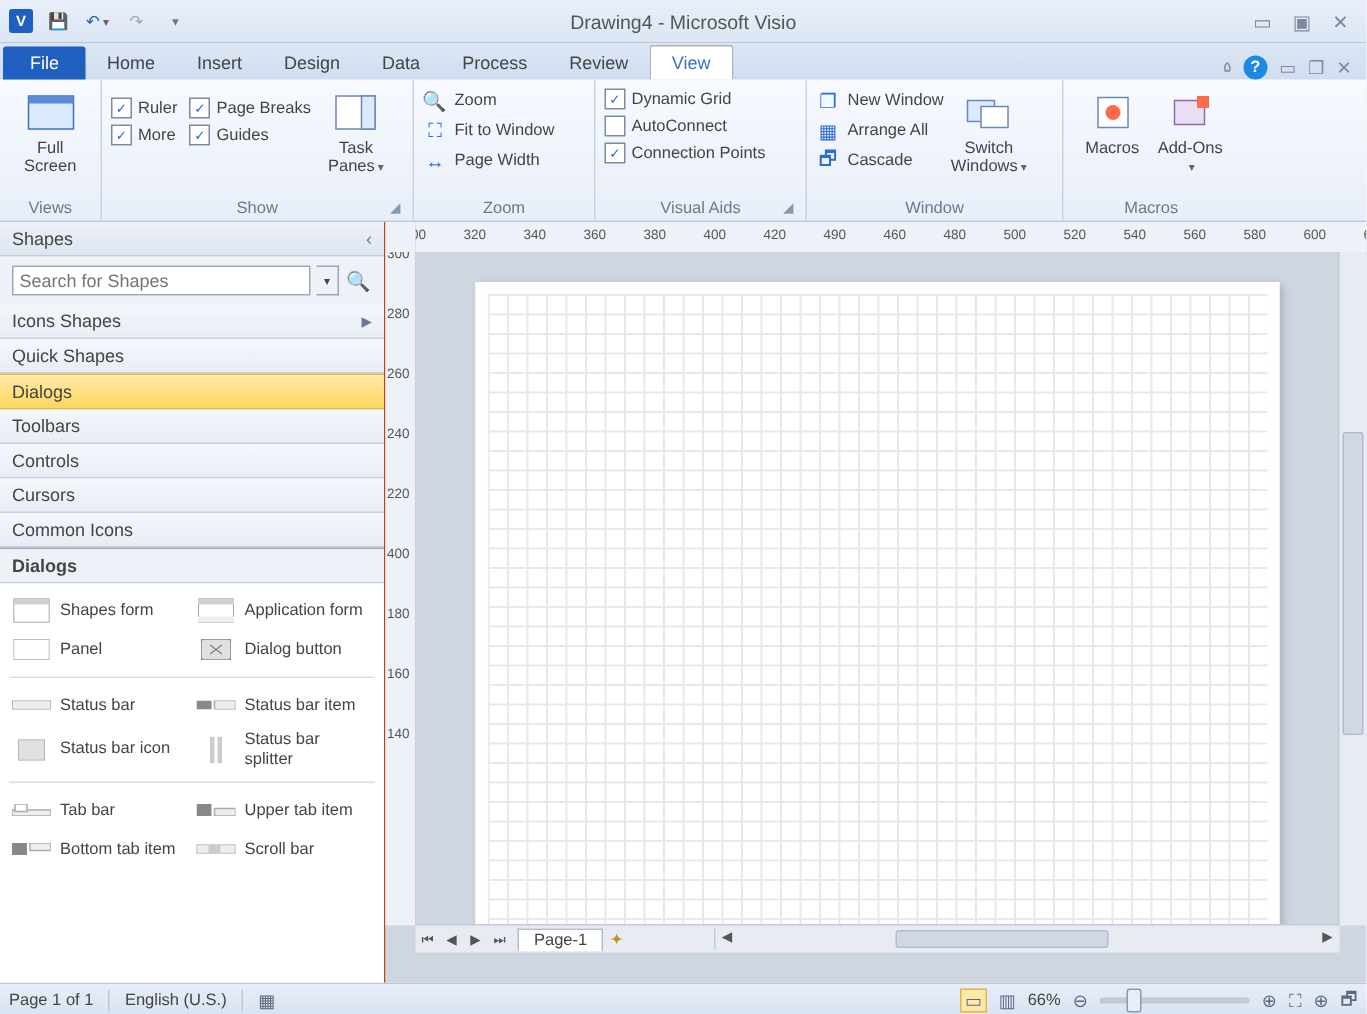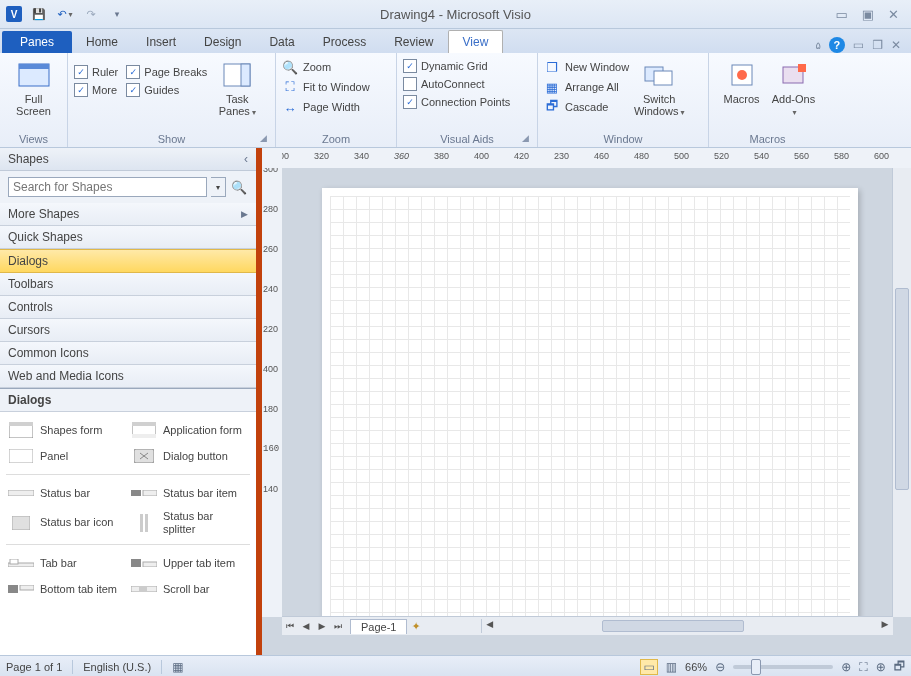--- a/index.html
+++ b/index.html
@@ -24,21 +24,21 @@
 .dlaunch{position:absolute;right:2px;top:2px;font-size:9px;color:#8a98b0;cursor:pointer}
 .big-btn{display:flex;flex-direction:column;align-items:center;width:44px;cursor:pointer;gap:2px;font-size:11px;line-height:1.1;text-align:center}
 .big-ico{width:32px;height:32px;display:flex;align-items:center;justify-content:center;font-size:22px}
 .col{display:flex;flex-direction:column;gap:4px}
 .chk{display:flex;align-items:center;gap:4px;font-size:11px;cursor:pointer;white-space:nowrap}
 .chk-box{width:12px;height:12px;border:1px solid #7a8aa0;background:#fff;display:inline-flex;align-items:center;justify-content:center;font-size:9px;color:#2b6cd6}
 .cmd{display:flex;align-items:center;gap:5px;font-size:11px;cursor:pointer;white-space:nowrap}
 .cmd-ico{width:16px;height:16px;display:inline-flex;align-items:center;justify-content:center;font-size:13px;color:#2b6cd6}
 .small-arrow{font-size:8px;color:#666;margin-left:2px}
 .body{display:flex;height:507px}
-.shapes-pane{width:256px;border-right:6px solid #c2410c;display:flex;flex-direction:column;background:#eef2f8}
+.shapes-pane{width:256px;border-right:1px solid #c2410c;display:flex;flex-direction:column;background:#eef2f8}
 .pane-title{background:linear-gradient(#eef2f8,#dde5f0);padding:4px 8px;font-size:12px;display:flex;align-items:center;border-bottom:1px solid #c0cad8}
 .pane-title span.arrow{margin-left:auto;color:#6a7890;cursor:pointer}
 .search-row{padding:6px 8px;display:flex;gap:4px;background:#eef2f8}
 .search-input{flex:1;border:1px solid #9aa8bc;padding:2px 4px;font-size:12px;background:#fff}
 .search-dd{width:14px;border:1px solid #9aa8bc;border-left:none;display:flex;align-items:center;justify-content:center;font-size:8px;background:#eef2f8;cursor:pointer}
 .search-go{width:18px;display:flex;align-items:center;justify-content:center;color:#2b6cd6;cursor:pointer;font-size:13px}
 .cat{padding:4px 8px;border-bottom:1px solid #c8d0dc;background:linear-gradient(#f4f7fc,#e8edf5);cursor:pointer;display:flex;align-items:center;font-size:12px}
 .cat.selected{background:linear-gradient(#ffe9a8,#ffd860);border:1px solid #e0b84a;border-left:none;border-right:none}
 .cat .arrow{margin-left:auto;font-size:9px;color:#6a7890}
 .stencil-head{padding:4px 8px;font-weight:bold;border-top:1px solid #9aa8bc;border-bottom:1px solid #c8d0dc;background:#eef2f8}
@@ -83,21 +83,21 @@
   </div>
   <div class="title-text">Drawing4 - Microsoft Visio</div>
   <div class="win-btns">
     <span>▭</span>
     <span>▣</span>
     <span>✕</span>
   </div>
 </div>
 
 <div class="tabs">
-  <div class="tab file">Panes</div>
+  <div class="tab file">File</div>
   <div class="tab">Home</div>
   <div class="tab">Insert</div>
   <div class="tab">Design</div>
   <div class="tab">Data</div>
   <div class="tab">Process</div>
   <div class="tab">Review</div>
   <div class="tab active">View</div>
   <div class="tab-right">
     <span style="font-size:10px">۵</span>
     <span class="help-icon">?</span>
@@ -261,30 +261,29 @@
     <div class="pane-title">
         <span>Shapes</span>
         <span class="arrow">‹</span>
       </div>
     <div class="search-row">
       <input class="search-input" placeholder="Search for Shapes" style="">
       <div class="search-dd">▾</div>
       <div class="search-go">🔍</div>
     </div>
     <div class="cat">
-        <span>More Shapes</span>
+        <span>Icons Shapes</span>
         <span class="arrow">▶</span>
       </div>
     <div class="cat">Quick Shapes</div>
     <div class="cat selected">Dialogs</div>
     <div class="cat">Toolbars</div>
     <div class="cat">Controls</div>
     <div class="cat">Cursors</div>
     <div class="cat">Common Icons</div>
-    <div class="cat">Web and Media Icons</div>
     <div class="stencil-head">Dialogs</div>
     <div class="stencil-body">
       <div class="shape-grid">
         <div class="shape">
             <span class="shape-ico">
               <svg width="24" height="16">
                 <rect x="0" y="0" width="24" height="16" fill="#fff" stroke="#888"></rect>
                 <rect x="0" y="0" width="24" height="4" fill="#d0d0d0"></rect>
               </svg>
             </span>
@@ -393,44 +392,44 @@
       </div>
     </div>
   </div>
 
   <div class="canvas-area">
     <div class="ruler-corner"></div>
     <div class="h-ruler" id="hruler">
         <span class="rtick" style="left: -8px; top: 3px;">300</span>
         <span class="rtick" style="left: 32px; top: 3px;">320</span>
         <span class="rtick" style="left: 72px; top: 3px;">340</span>
-        <span class="rtick" style="left: 112px; top: 3px; font-style: italic;">360</span>
+        <span class="rtick" style="left: 112px; top: 3px;">360</span>
         <span class="rtick" style="left: 152px; top: 3px;">380</span>
         <span class="rtick" style="left: 192px; top: 3px;">400</span>
         <span class="rtick" style="left: 232px; top: 3px;">420</span>
-        <span class="rtick" style="left: 272px; top: 3px;">230</span>
+        <span class="rtick" style="left: 272px; top: 3px;">490</span>
         <span class="rtick" style="left: 312px; top: 3px;">460</span>
         <span class="rtick" style="left: 352px; top: 3px;">480</span>
         <span class="rtick" style="left: 392px; top: 3px;">500</span>
         <span class="rtick" style="left: 432px; top: 3px;">520</span>
         <span class="rtick" style="left: 472px; top: 3px;">540</span>
         <span class="rtick" style="left: 512px; top: 3px;">560</span>
         <span class="rtick" style="left: 552px; top: 3px;">580</span>
         <span class="rtick" style="left: 592px; top: 3px;">600</span>
         <span class="rtick" style="left: 632px; top: 3px;">620</span>
       </div>
     <div class="v-ruler" id="vruler">
         <span class="rtick" style="top: -4px; left: 1px;">300</span>
         <span class="rtick" style="top: 36px; left: 1px;">280</span>
         <span class="rtick" style="top: 76px; left: 1px;">260</span>
         <span class="rtick" style="top: 116px; left: 1px;">240</span>
         <span class="rtick" style="top: 156px; left: 1px;">220</span>
         <span class="rtick" style="top: 196px; left: 1px;">400</span>
         <span class="rtick" style="top: 236px; left: 1px;">180</span>
-        <span class="rtick" style="top: 276px; left: 1px; font-family: Liberation Mono, monospace;">160</span>
+        <span class="rtick" style="top: 276px; left: 1px;">160</span>
         <span class="rtick" style="top: 316px; left: 1px;">140</span>
         <span class="rtick" style="top: 356px; left: 1px; margin-left: 24px;">120</span>
       </div>
     <div class="canvas-wrap">
       <div class="page"></div>
     </div>
     <div class="vscroll">
         <div class="thumb"></div>
       </div>
     <div class="hscroll-row">

